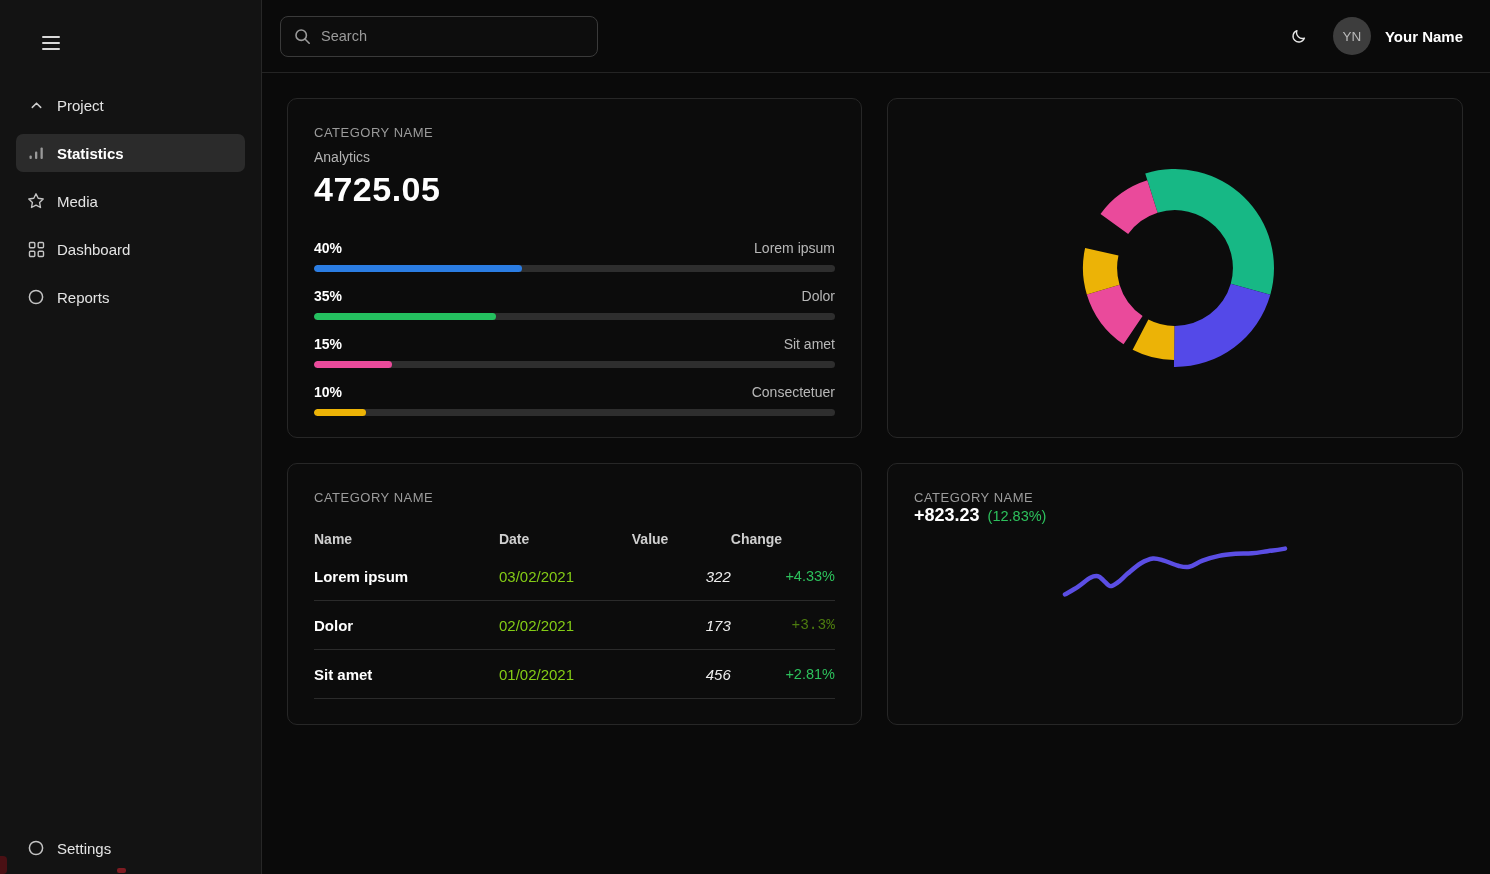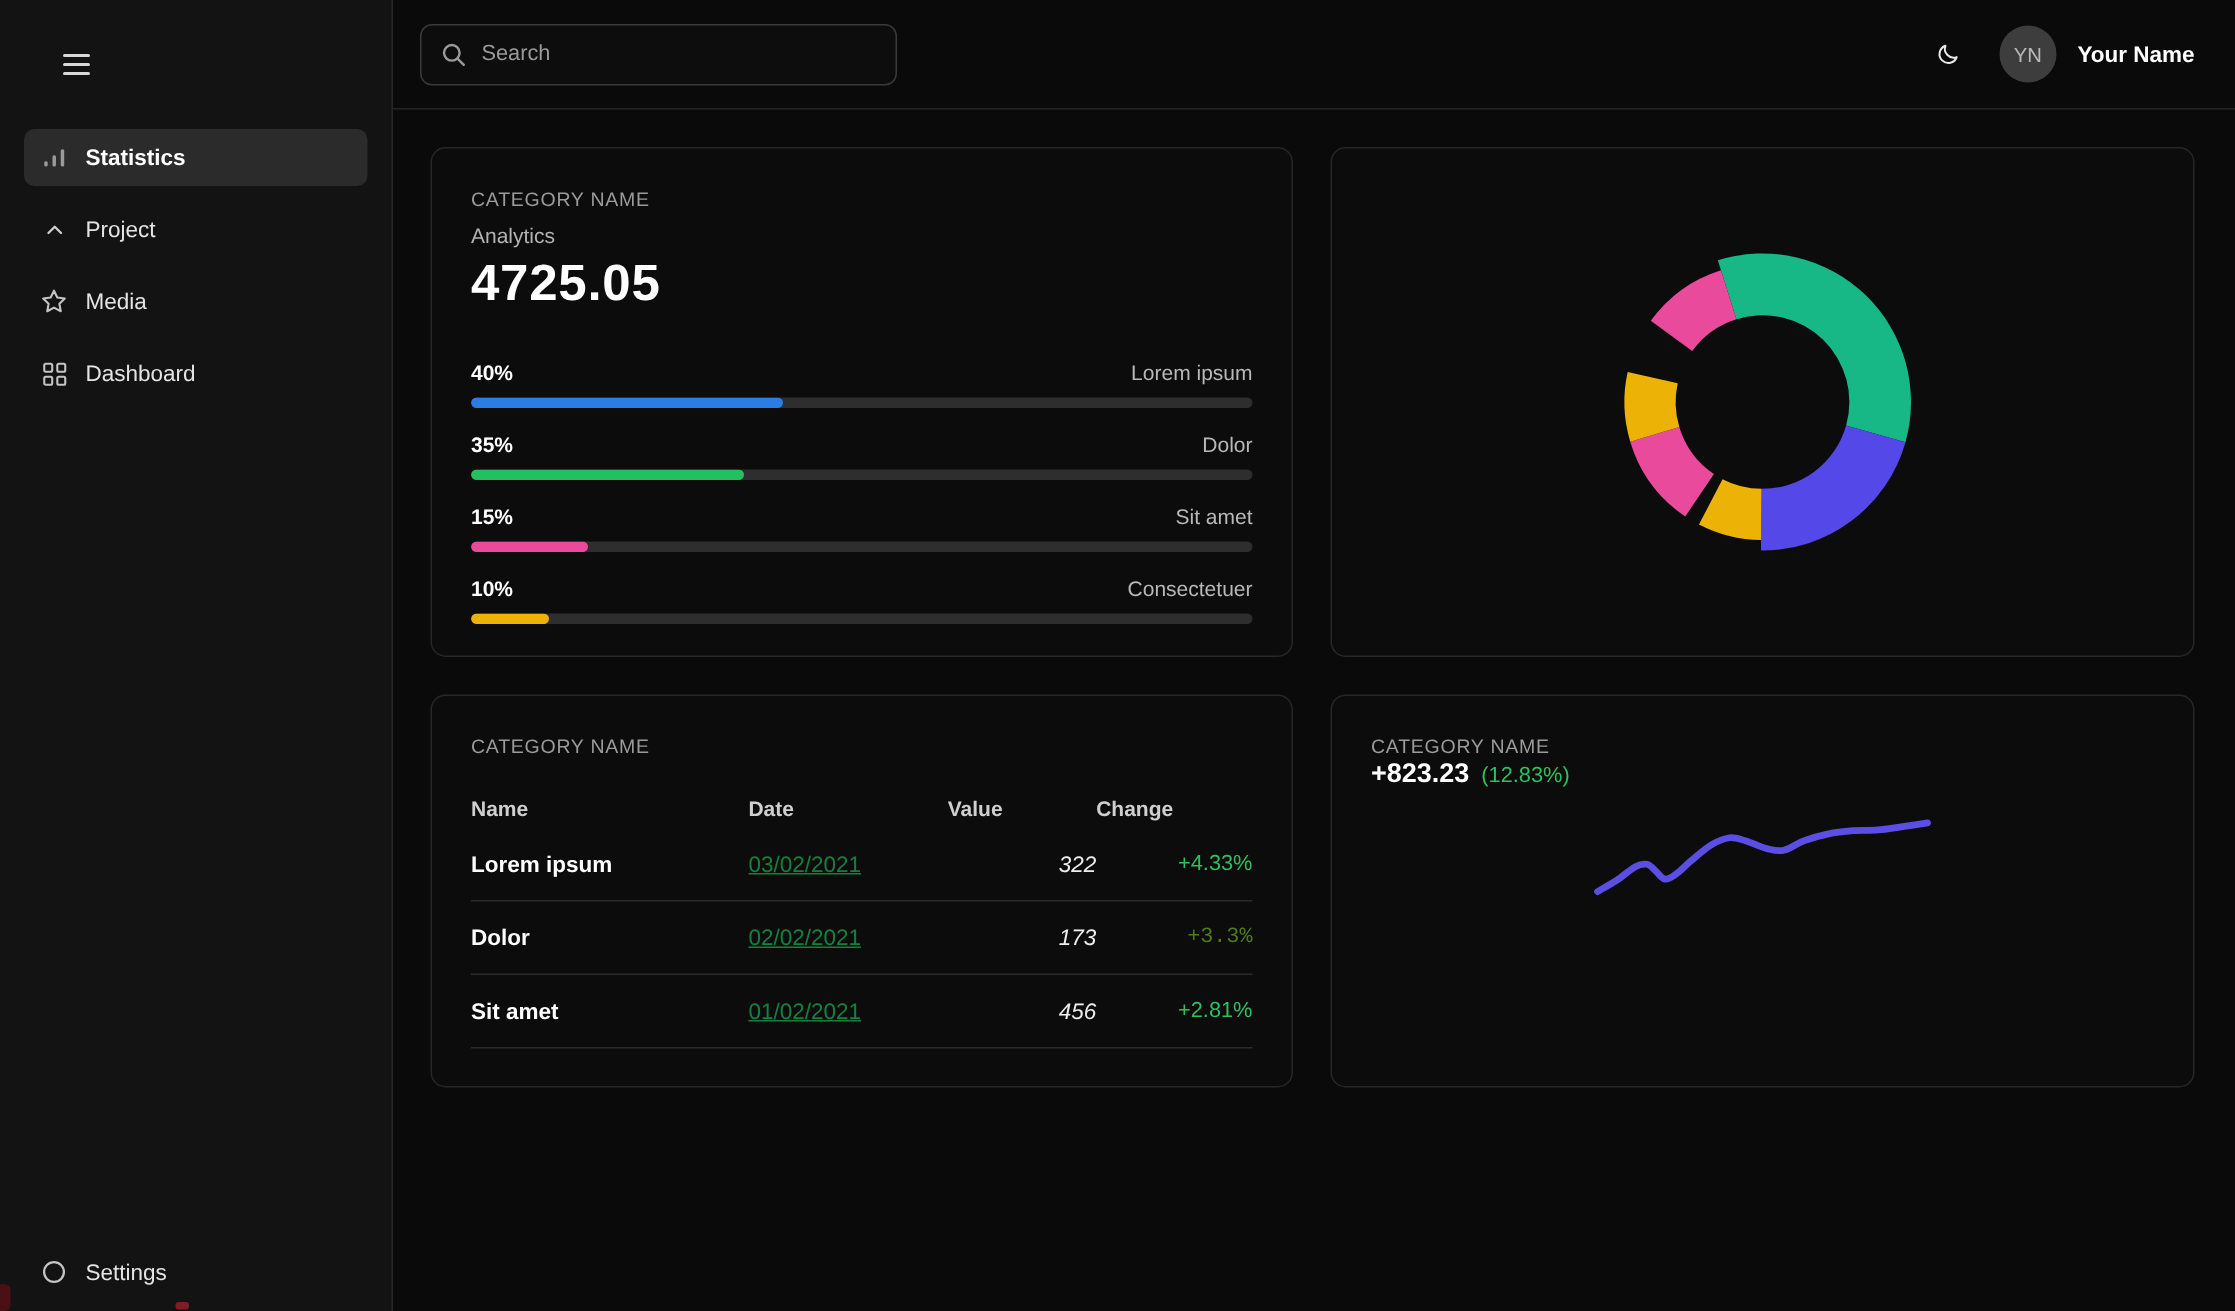--- a/index.html
+++ b/index.html
@@ -97,21 +97,21 @@
   
   .tbl { margin-top: 21px; }
   .tbl-row {
     display: grid;
     grid-template-columns: 35.5% 25.5% 19% 20%;
     align-items: center;
   }
   .tbl-head { height: 26px; font-size: 14px; font-weight: bold; color: #cfcfcf; }
   .tbl-data { height: 49px; border-bottom: 1px solid #2b2b2b; }
   .td-name  { font-size: 15px; font-weight: bold; color: #ffffff; }
-  .td-date  { font-size: 15px; color: #15803d; text-decoration: underline; }
+  .td-date  { font-size: 15px; color: #84cc16; }
   .td-value { font-size: 15px; color: #ededed; text-align: right; font-style: italic; }
   .td-change{ font-size: 14.5px; text-align: right; }
   .col-r { }
 
   
   .trend-value-row { display: flex; align-items: baseline; }
   .trend-value { font-size: 18px; font-weight: bold; color: #ffffff; }
   .trend-change { font-size: 14.5px; margin-left: 8px; }
   .trend-chart-wrap { display: flex; justify-content: center; margin-top: 14px; }
 
@@ -126,56 +126,64 @@
 
 <div class="app">
 
   <aside class="sidebar">
     <button class="hamburger">
       <span></span>
         <span></span>
         <span></span>
     </button>
     <nav class="nav" id="nav">
+        <div class="nav-item">
+          <span class="ico">
+            <svg width="15" height="15" viewBox="0 0 16 16" fill="none" stroke="#cfcfcf" stroke-width="1.6" stroke-linecap="round" stroke-linejoin="round">
+              <path d="M3.5 10l4.5-4.5L12.5 10"></path>
+            </svg>
+          </span>
+          <span class="lbl">Project</span>
+        </div>
         <div class="nav-item active">
           <span class="ico">
             <svg width="17" height="16" viewBox="0 0 17 16" fill="#9a9a9a">
               <rect x="1.5" y="10.5" width="2.3" height="3.5" rx="1"></rect>
               <rect x="7" y="6.5" width="2.3" height="7.5" rx="1"></rect>
               <rect x="12.5" y="2.5" width="2.3" height="11.5" rx="1"></rect>
             </svg>
           </span>
           <span class="lbl">Statistics</span>
-        </div>
-        <div class="nav-item">
-          <span class="ico">
-            <svg width="15" height="15" viewBox="0 0 16 16" fill="none" stroke="#cfcfcf" stroke-width="1.6" stroke-linecap="round" stroke-linejoin="round">
-              <path d="M3.5 10l4.5-4.5L12.5 10"></path>
-            </svg>
-          </span>
-          <span class="lbl">Project</span>
         </div>
         <div class="nav-item">
           <span class="ico">
             <svg width="18" height="18" viewBox="0 0 18 18" fill="none" stroke="#c4c4c4" stroke-width="1.4" stroke-linejoin="round">
               <path d="M9 1.8l2.2 4.5 5 .7-3.6 3.5.9 5L9 13.1l-4.5 2.4.9-5L1.8 7l5-.7z"></path>
             </svg>
           </span>
           <span class="lbl">Media</span>
         </div>
         <div class="nav-item">
           <span class="ico">
             <svg width="17" height="17" viewBox="0 0 17 17" fill="none" stroke="#c4c4c4" stroke-width="1.4">
               <rect x="1.5" y="1.5" width="5.3" height="5.3" rx="1"></rect>
               <rect x="10.2" y="1.5" width="5.3" height="5.3" rx="1"></rect>
               <rect x="1.5" y="10.2" width="5.3" height="5.3" rx="1"></rect>
               <rect x="10.2" y="10.2" width="5.3" height="5.3" rx="1"></rect>
             </svg>
           </span>
           <span class="lbl">Dashboard</span>
+        </div>
+        <div class="nav-item">
+          <span class="ico">
+            <svg width="18" height="18" viewBox="0 0 18 18" fill="none" stroke="#c4c4c4" stroke-width="1.5">
+              <circle cx="9" cy="9" r="6.6"></circle>
+            </svg>
+          </span>
+          <span class="lbl">Reports</span>
         </div>
       </nav>
     <div class="nav-footer" id="nav-footer">
         <div class="nav-item">
           <span class="ico">
             <svg width="18" height="18" viewBox="0 0 18 18" fill="none" stroke="#c4c4c4" stroke-width="1.5">
               <circle cx="9" cy="9" r="6.6"></circle>
             </svg>
           </span>
           <span class="lbl">Settings</span>

